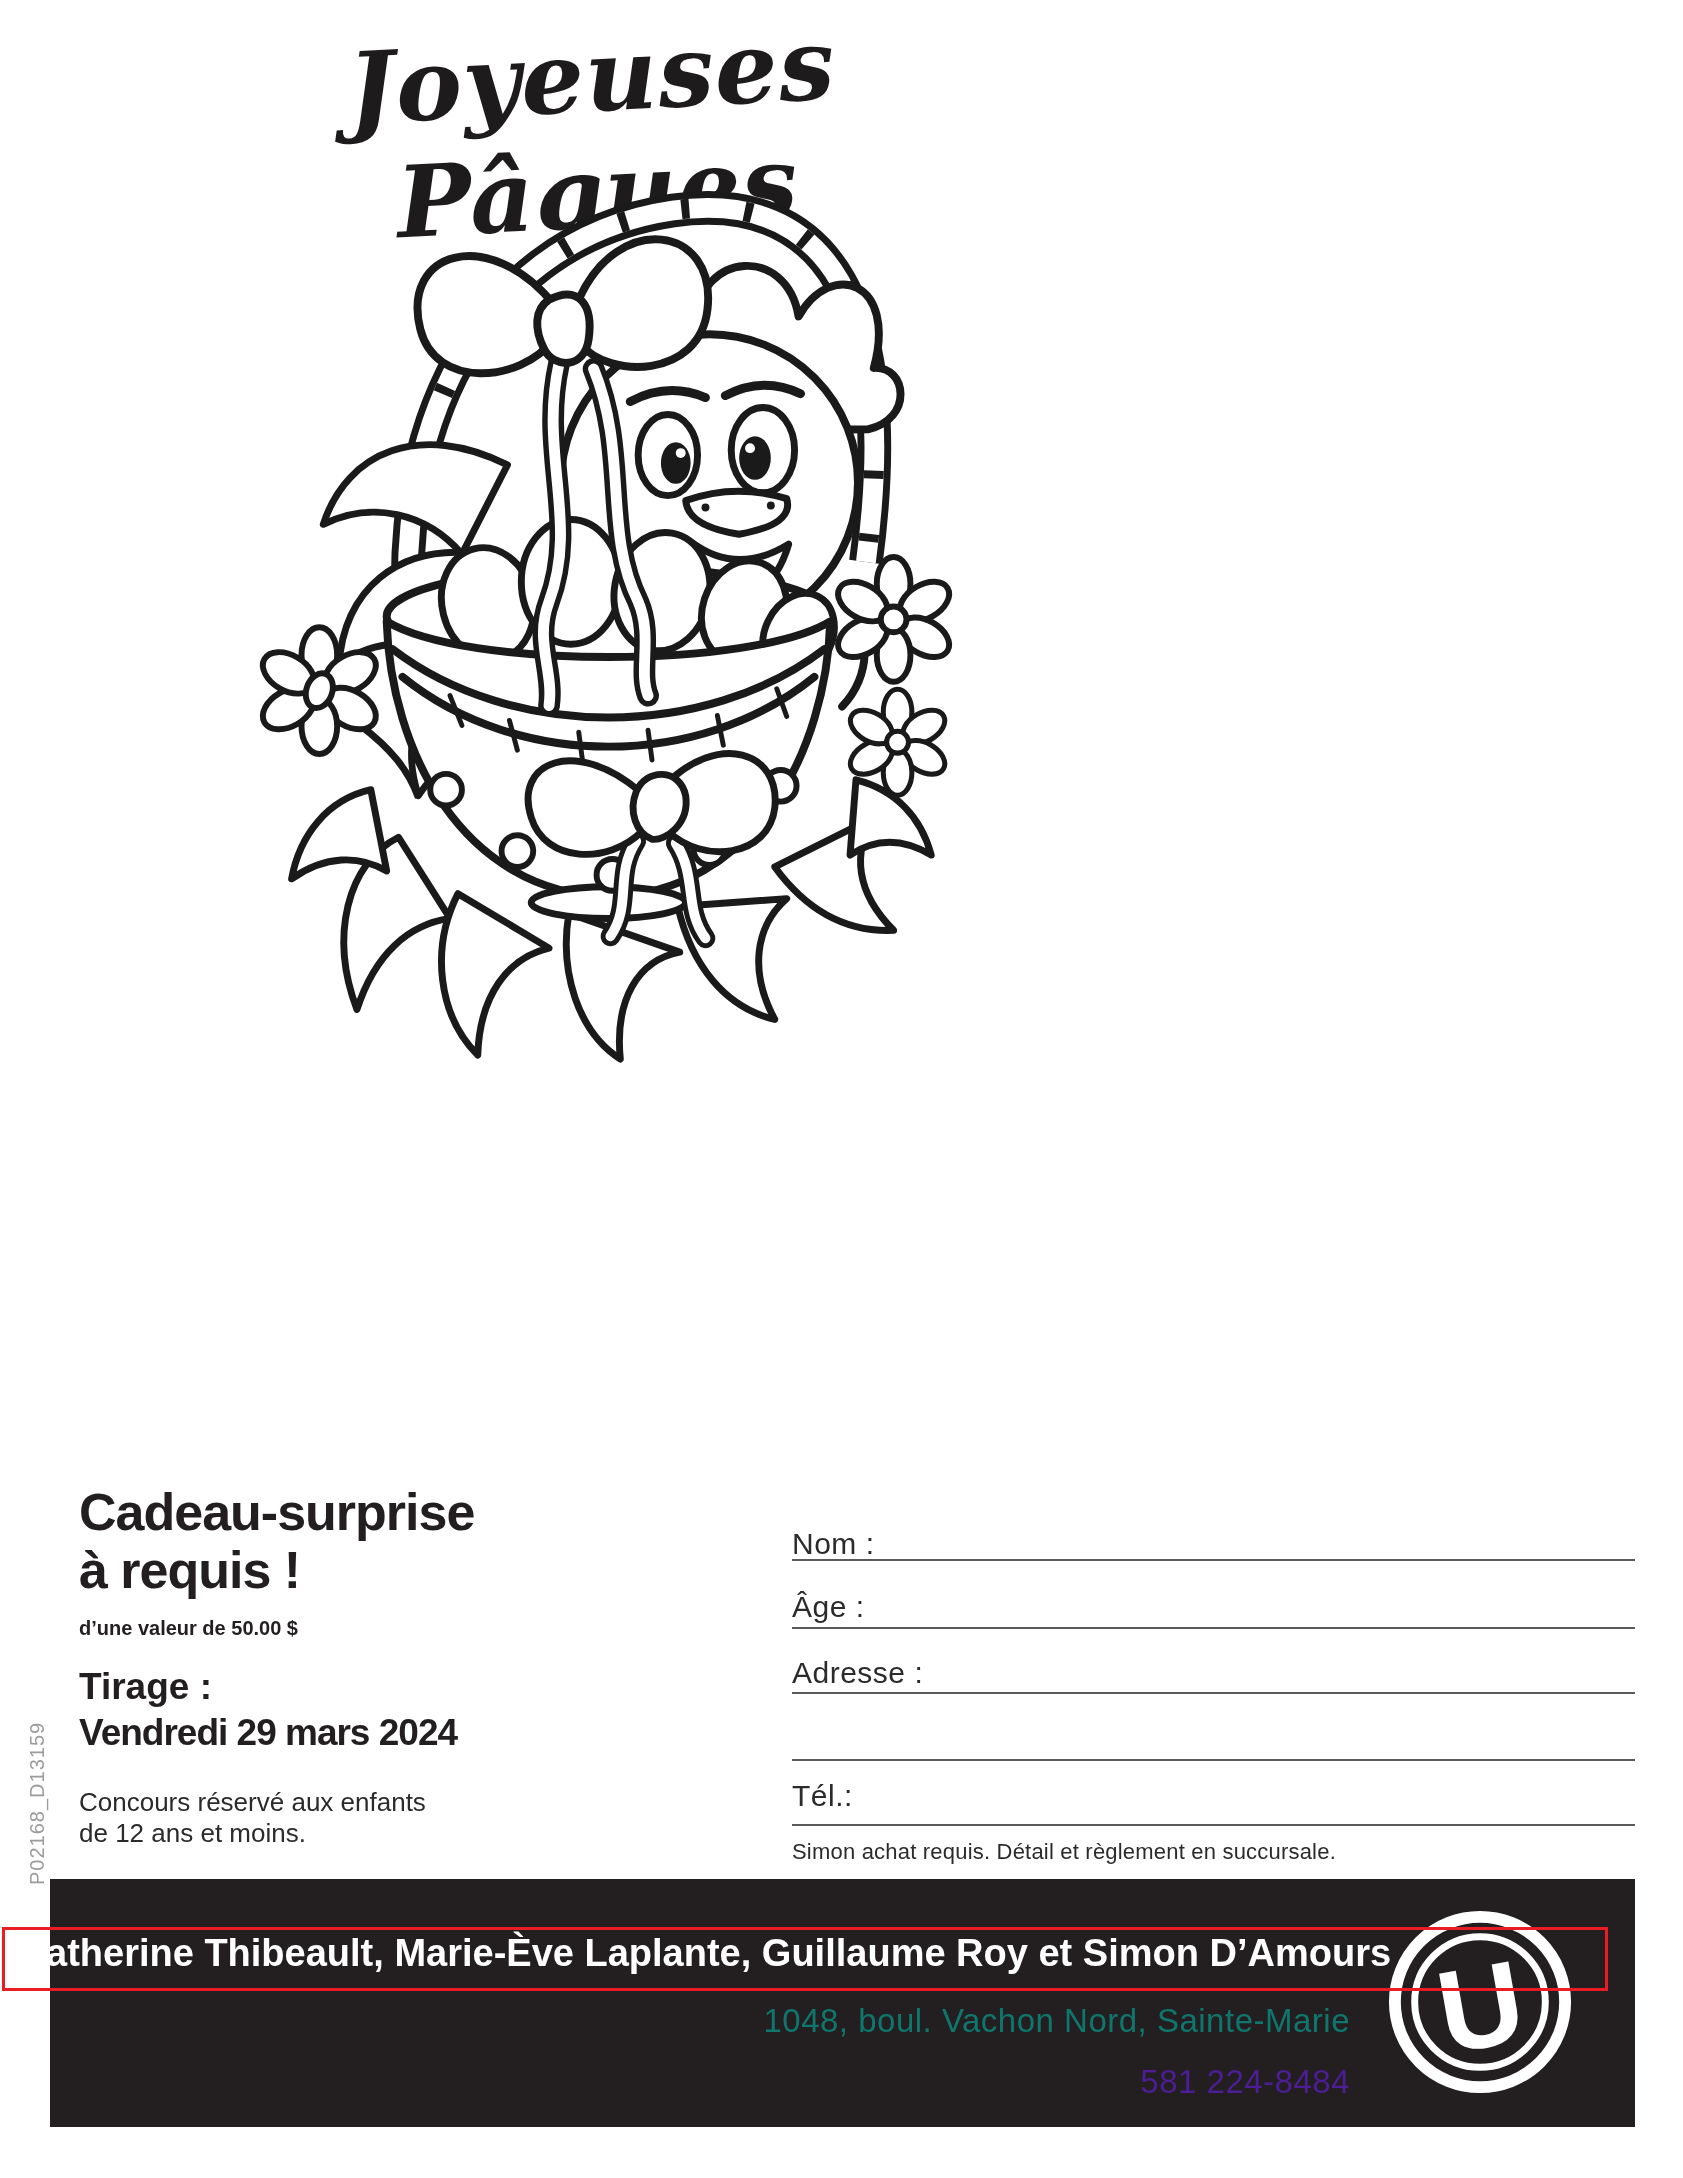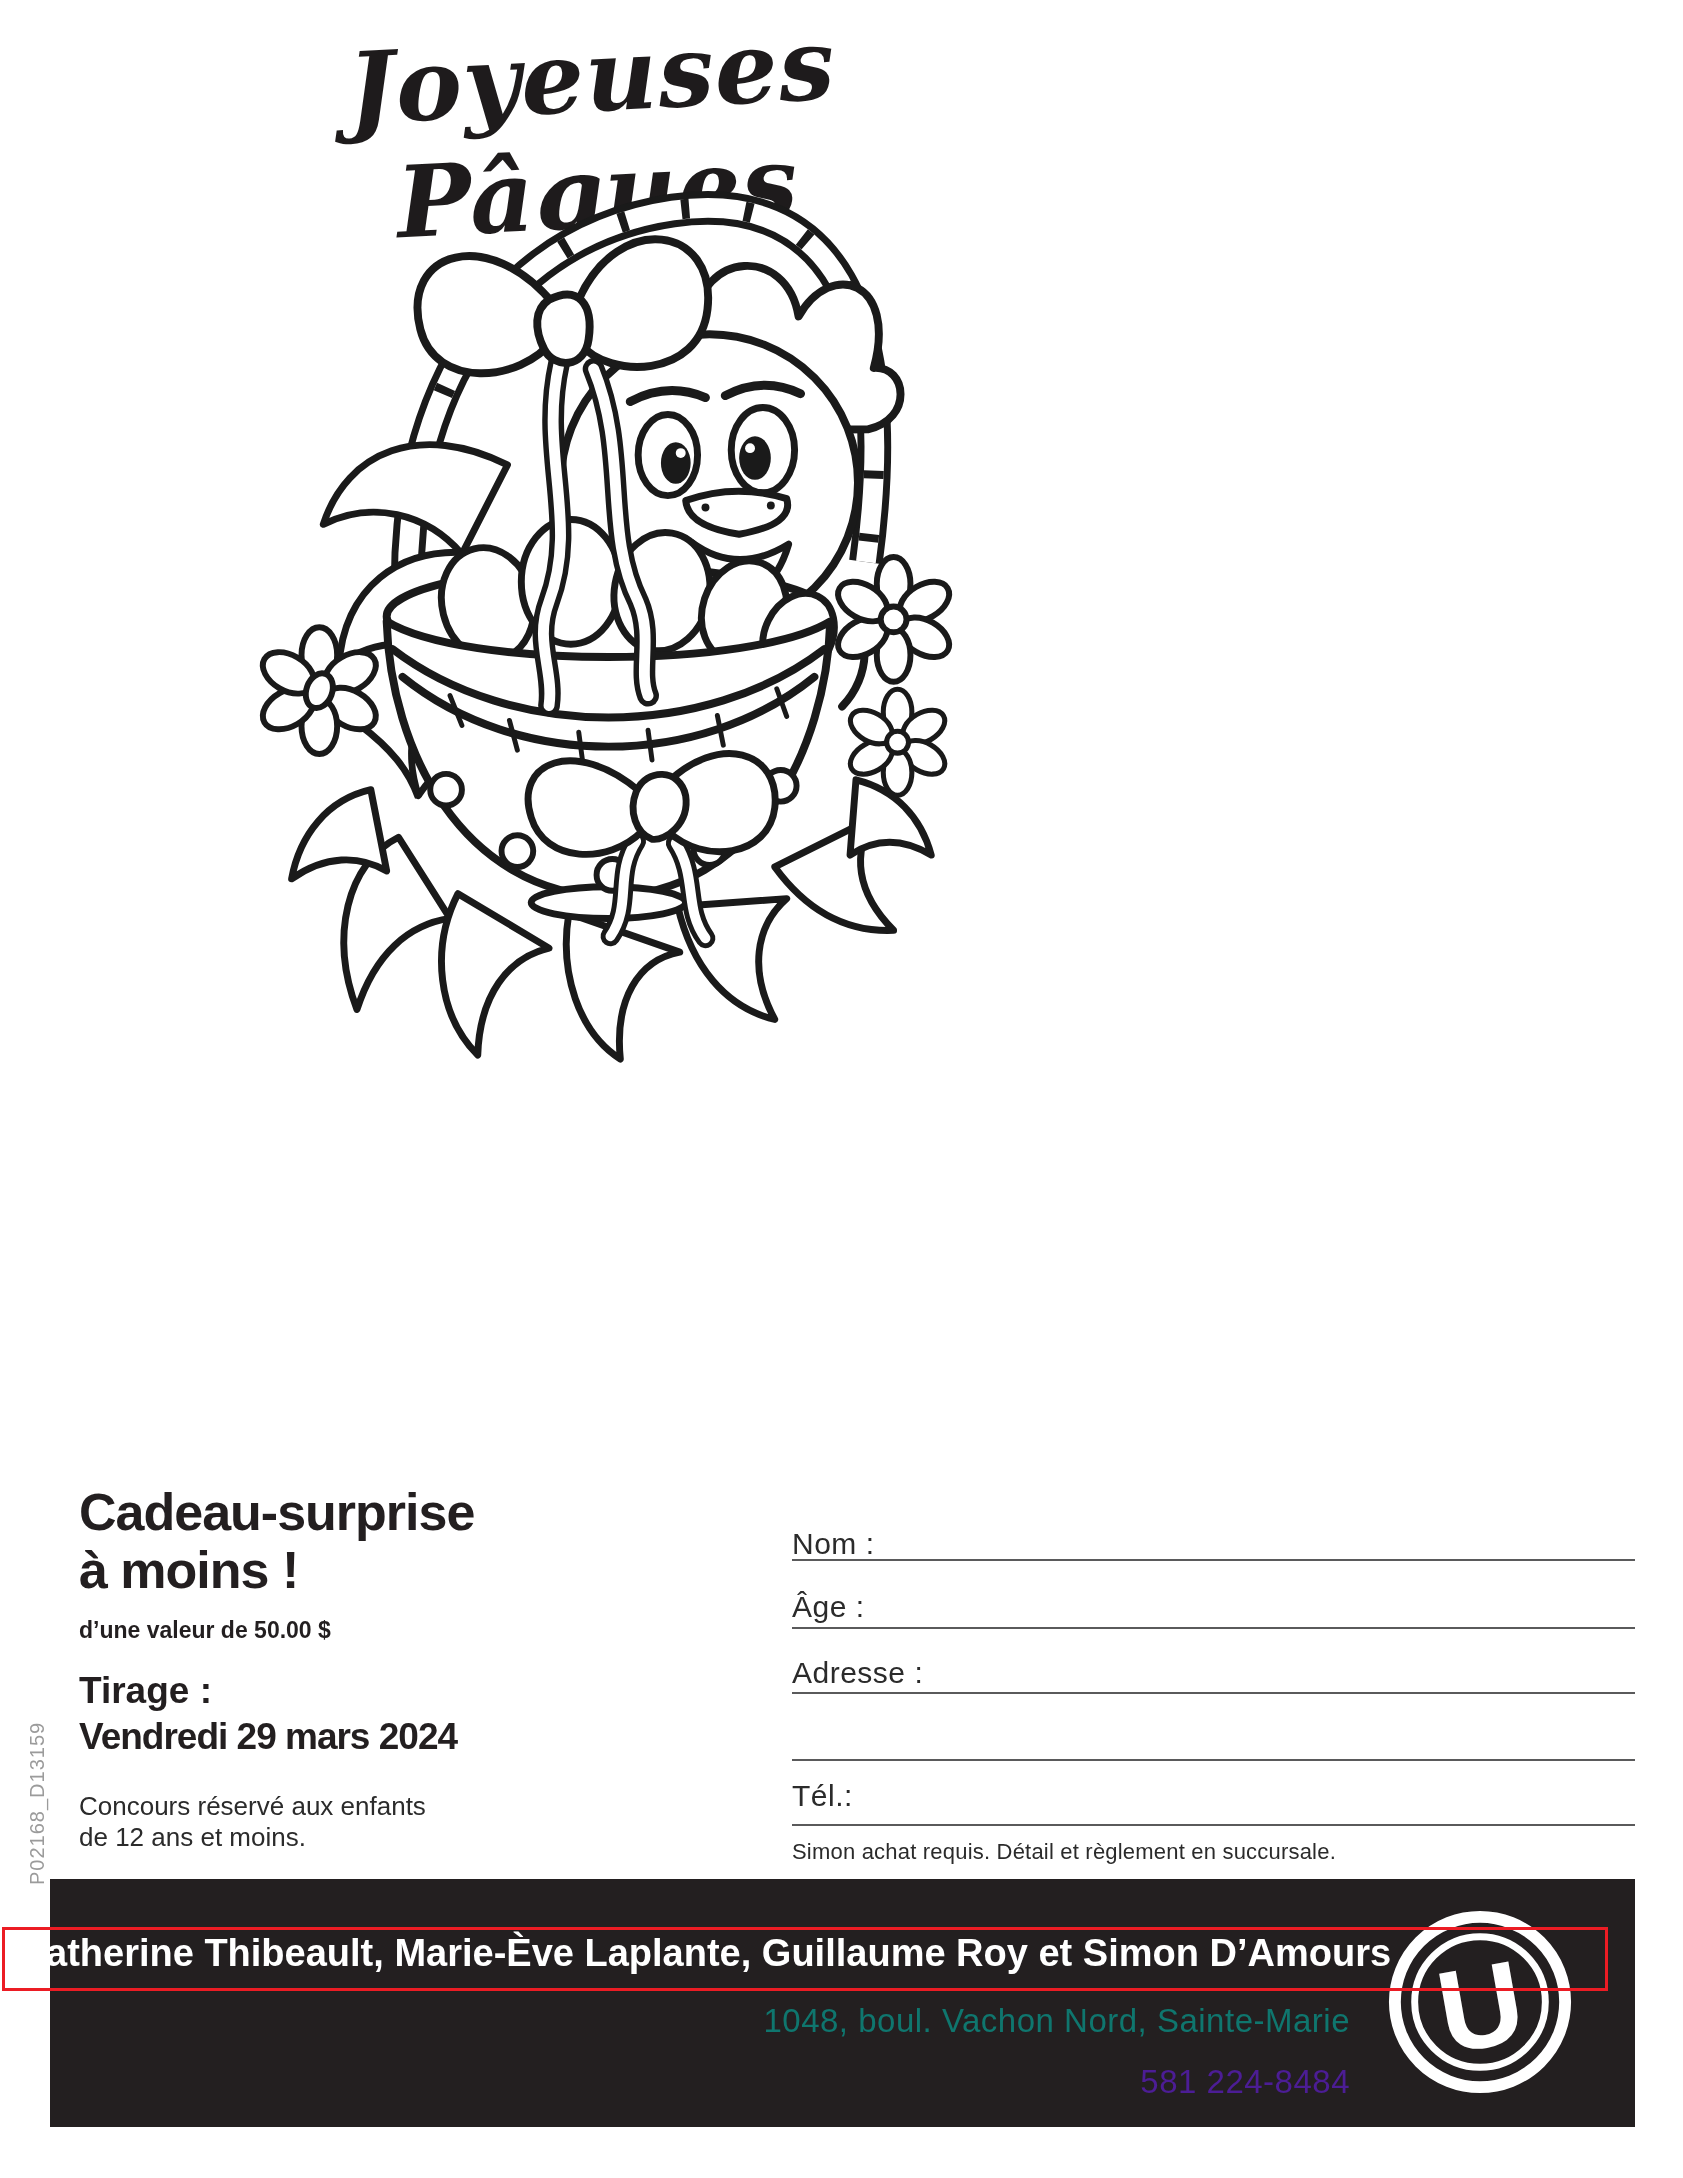--- a/index.html
+++ b/index.html
@@ -11,21 +11,21 @@
   .title{left:139px;top:18px;width:911px;text-align:center;
          font-family:"DejaVu Serif",serif;font-style:italic;font-weight:700;
          font-size:99px;letter-spacing:1px;color:#1e1b1c;transform:rotate(-3deg);}
 
   
   .illu{left:252px;top:156px;}
 
   
   .contest{left:79px;top:1483px;width:446px;text-align:left;}
   .contest .h1{font-size:52px;font-weight:700;letter-spacing:-1px;line-height:1.12;}
-  .contest .value{font-size:23px;font-weight:700;margin-top:18px;}
+  .contest .value{font-size:20px;font-weight:700;margin-top:18px;}
   .contest .tirage{font-size:37px;font-weight:700;margin-top:26px;}
   .contest .date{font-size:37px;font-weight:700;margin-top:4px;letter-spacing:-1px;}
   .contest .note{font-size:26px;font-weight:400;margin-top:33px;line-height:1.18;color:#2b2b2b;}
 
   
   .flabel{left:792px;width:396px;font-size:30px;font-weight:400;color:#2b2b2b;letter-spacing:0.5px;}
   .fline{left:792px;width:843px;height:0;border-top:2px solid #5a5a5b;}
   .disclaimer{left:792px;top:1839px;width:851px;font-size:22px;color:#2b2b2b;letter-spacing:0.2px;}
 
   
@@ -168,21 +168,21 @@
         <ellipse cx="0" cy="-36" rx="17" ry="27" transform="rotate(180)"></ellipse>
         <ellipse cx="0" cy="-36" rx="17" ry="27" transform="rotate(240)"></ellipse>
         <ellipse cx="0" cy="-36" rx="17" ry="27" transform="rotate(300)"></ellipse>
         <circle cx="0" cy="0" r="13"></circle>
       </g>
     </g>
   </svg>
 
   <div class="abs contest">
     <div class="h1">Cadeau-surprise</div>
-    <div class="h1">à moins !</div>
+    <div class="h1">à requis !</div>
     <div class="value">d’une valeur de 50.00 $</div>
     <div class="tirage">Tirage :</div>
     <div class="date">Vendredi 29 mars 2024</div>
     <div class="note">
       <div>Concours réservé aux enfants</div>
       <div>de 12 ans et moins.</div>
     </div>
   </div>
 
   <div class="abs flabel" style="top:1527px">Nom :</div>

